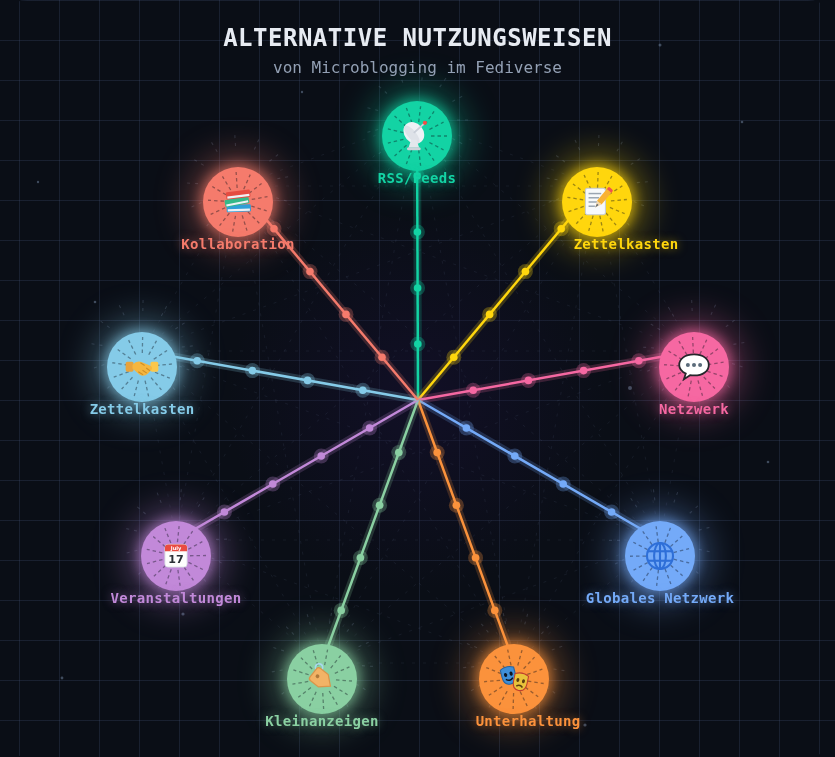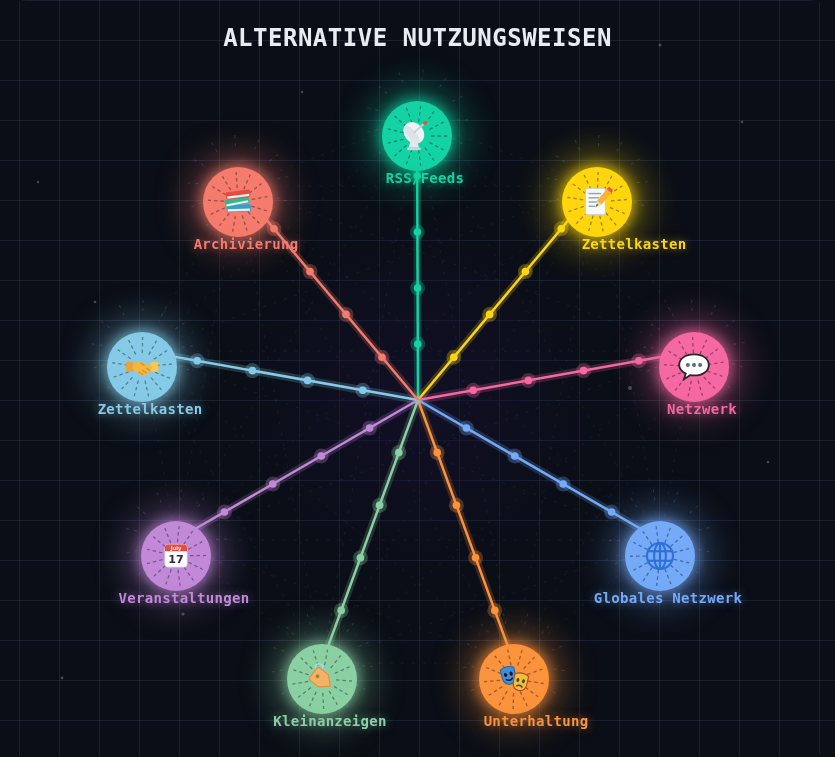--- a/index.html
+++ b/index.html
@@ -27,21 +27,21 @@
   .center-label{position:relative;font-weight:bold;font-size:16px;letter-spacing:1px;line-height:1.3;color:#fff;}
   .sat-node{position:absolute;z-index:4;width:0;height:0;}
   .bubble{
     position:absolute;left:0;top:16px;width:70px;height:70px;border-radius:50%;
     transform:translate(-50%,-50%);display:flex;align-items:center;justify-content:center;
   }
   .bubble-rays{position:absolute;inset:0;width:70px;height:70px;}
   .bubble-rays line{stroke:rgba(10,15,26,.40);stroke-width:1.3;stroke-dasharray:3.5 3;}
   .icon{position:relative;z-index:1;width:38px;height:38px;}
   .label{
-    position:absolute;left:8px;top:50px;transform:translateX(-50%);
+    position:absolute;left:0;top:50px;transform:translateX(-50%);
     white-space:nowrap;font-weight:bold;font-size:14px;letter-spacing:.3px;
   }
 </style>
 </head>
 <body>
 
 <div class="stage">
   <svg id="edge-layer">
       <line x1="417" y1="120" x2="597" y2="186" stroke="rgba(130,150,185,0.1)" stroke-width="1" stroke-dasharray="3 8"></line>
       <line x1="417" y1="120" x2="694" y2="351" stroke="rgba(130,150,185,0.1)" stroke-width="1" stroke-dasharray="3 8"></line>
@@ -293,20 +293,21 @@
       <circle cx="742" cy="122" r="1.3" fill="rgba(150,175,210,0.38)"></circle>
       <circle cx="62" cy="678" r="1.4" fill="rgba(150,175,210,0.38)"></circle>
       <circle cx="768" cy="462" r="1.3" fill="rgba(150,175,210,0.38)"></circle>
       <circle cx="302" cy="92" r="1.2" fill="rgba(150,175,210,0.38)"></circle>
       <circle cx="660" cy="45" r="1.5" fill="rgba(150,175,210,0.38)"></circle>
       <circle cx="38" cy="182" r="1.2" fill="rgba(150,175,210,0.38)"></circle>
     </svg>
 
   <div class="header">
     <h1 class="title" style="color: rgb(231, 235, 242);">ALTERNATIVE NUTZUNGSWEISEN</h1>
+    <p class="subtitle" style="color: rgb(147, 160, 180);">von Microblogging im Fediverse</p>
   </div>
 
 
   <div class="sat-node" style="left: 417px; top: 120px;">
     <div class="bubble" style="background: rgb(19, 211, 164); box-shadow: rgba(19, 211, 164, 0.42) 0px 0px 36px 12px, rgba(19, 211, 164, 0.6) 0px 0px 12px 3px;">
         <svg class="bubble-rays" viewBox="0 0 70 70">
           <line x1="49" y1="35" x2="65" y2="35"></line>
           <line x1="47.39638435914494" y1="41.50612440861276" x2="61.563680769596296" y2="48.941695161313056"></line>
           <line x1="42.952906454236185" y1="46.52177412251119" x2="52.041942401934676" y2="59.689515976809695"></line>
           <line x1="36.68751352357452" y1="48.897924237372756" x2="38.61610040765969" y2="64.78126622294161"></line>
@@ -572,15 +573,15 @@
           </g>
           <g transform="rotate(-4 18 17)">
             <rect x="5.5" y="14" width="23" height="7" rx="1.2" fill="#35b889"></rect>
             <rect x="6.5" y="18.1" width="21" height="2.1" fill="#eef1f5"></rect>
           </g>
           <rect x="7.5" y="7.5" width="23" height="7" rx="1.2" fill="#e54b40"></rect>
           <rect x="8.5" y="11.6" width="21" height="2.1" fill="#eef1f5"></rect>
         </g>
       </svg>
     </div>
-    <div class="label" style="color: rgb(245, 123, 108); text-shadow: rgba(245, 123, 108, 0.55) 0px 0px 10px;">Archivierung</div>
+    <div class="label" style="color: rgb(245, 123, 108); text-shadow: rgba(245, 123, 108, 0.55) 0px 0px 10px;">Kollaboration</div>
   </div>
 </div>
 
 </body></html>

